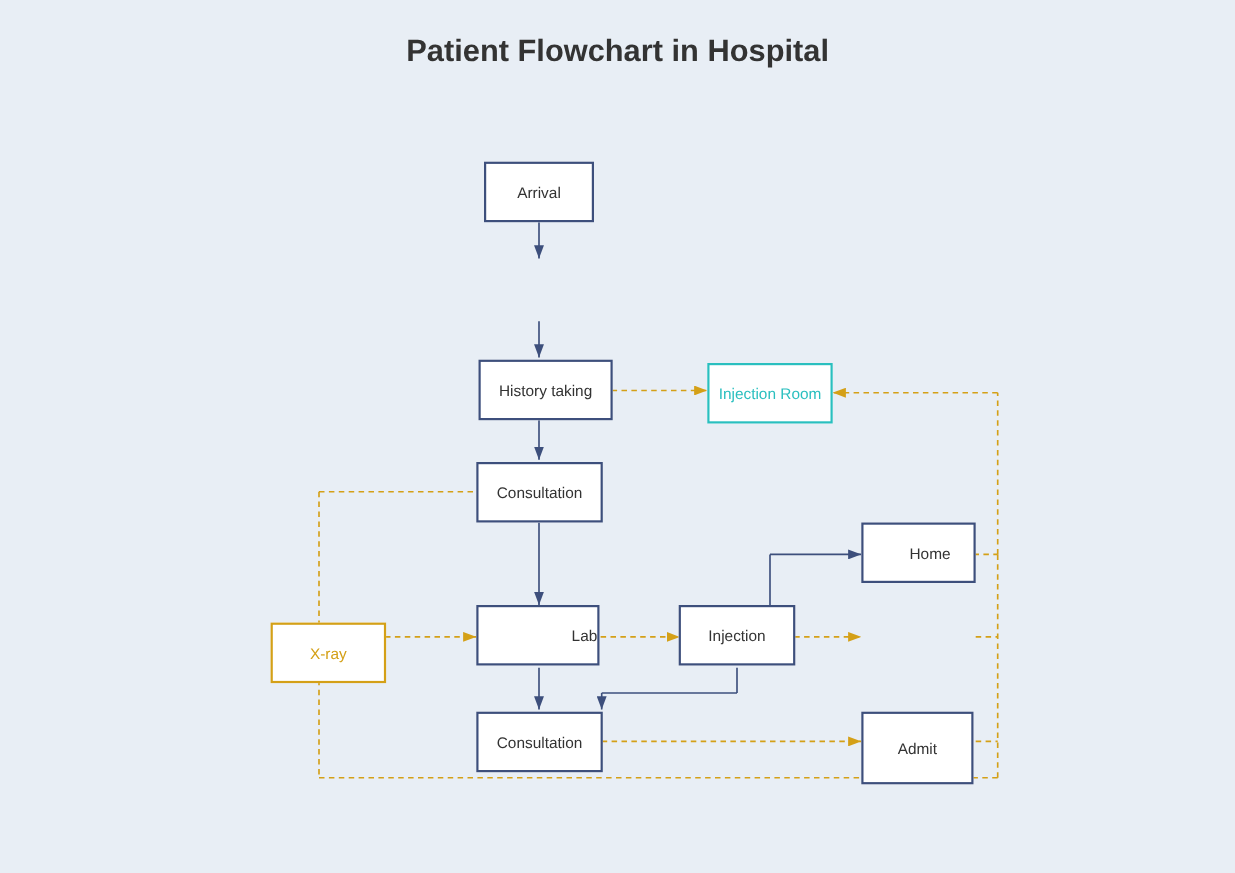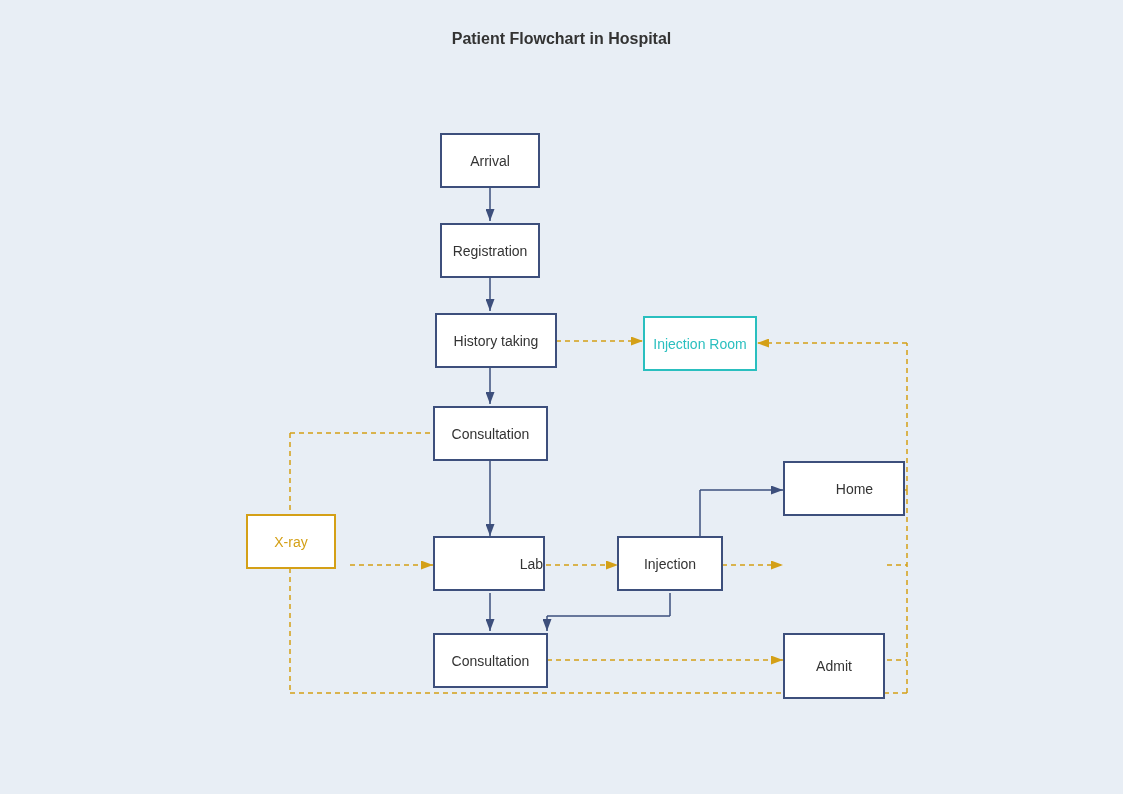--- a/index.html
+++ b/index.html
@@ -6,21 +6,21 @@
     body {
       width: 1123px;
       height: 794px;
       background-color: #e8eef5;
       font-family: Arial, sans-serif;
       overflow: hidden;
       position: relative;
     }
     .chart-title {
       text-align: center;
-      font-size: 16px;
+      font-size: 28px;
       font-weight: bold;
       color: #333;
       padding-top: 30px;
       padding-bottom: 10px;
     }
     .flowchart-container {
       position: relative;
       width: 100%;
       height: 730px;
     }
@@ -122,49 +122,46 @@
     <line x1="887" y1="602" x2="907" y2="602" stroke="#d4a017" stroke-width="1.5" stroke-dasharray="5,4"></line>
 
     <line x1="887" y1="507" x2="907" y2="507" stroke="#d4a017" stroke-width="1.5" stroke-dasharray="5,4"></line>
 
   </svg>
 
   <div class="node node-standard" style="left:440px; top:75px; width:100px; height:55px;">
     <span>Arrival</span>
   </div>
 
-  <div class="node node-standard" style="left:440px; top:165px; width:100px; height:55px;">
-    <span>Registration</span>
-  </div>
 
   <div class="node node-standard" style="left:435px; top:255px; width:122px; height:55px;">
     <span>History taking</span>
   </div>
 
   <div class="node node-injection" style="left:643px; top:258px; width:114px; height:55px;">
     <span>Injection Room</span>
   </div>
 
   <div class="node node-standard" style="left:433px; top:348px; width:115px; height:55px;">
     <span>Consultation</span>
   </div>
 
   <div class="node node-standard" style="left:433px; top:478px; width:112px; height:55px;justify-content:flex-end;">
     <span>Lab</span>
   </div>
 
-  <div class="node node-xray" style="left:246px; top:456px; width:90px; height:55px;">
+  <div class="node node-xray" style="left:246px; top:494px; width:105px; height:55px;">
     <span>X-ray</span>
   </div>
 
   <div class="node node-standard" style="left:617px; top:478px; width:106px; height:55px;">
     <span>Injection</span>
   </div>
 
-  <div class="node node-standard" style="left:783px; top:403px; width:122px; height:55px;padding-left:21px;">
+  <div class="node node-standard" style="left:783px; top:403px; width:104px; height:55px;padding-left:21px;">
     <span>Home</span>
   </div>
 
 
   <div class="node node-standard" style="left:783px; top:575px; width:102px; height:66px;">
     <span>Admit</span>
   </div>
 
   <div class="node node-standard" style="left:433px; top:575px; width:115px; height:55px;">
     <span>Consultation</span>

